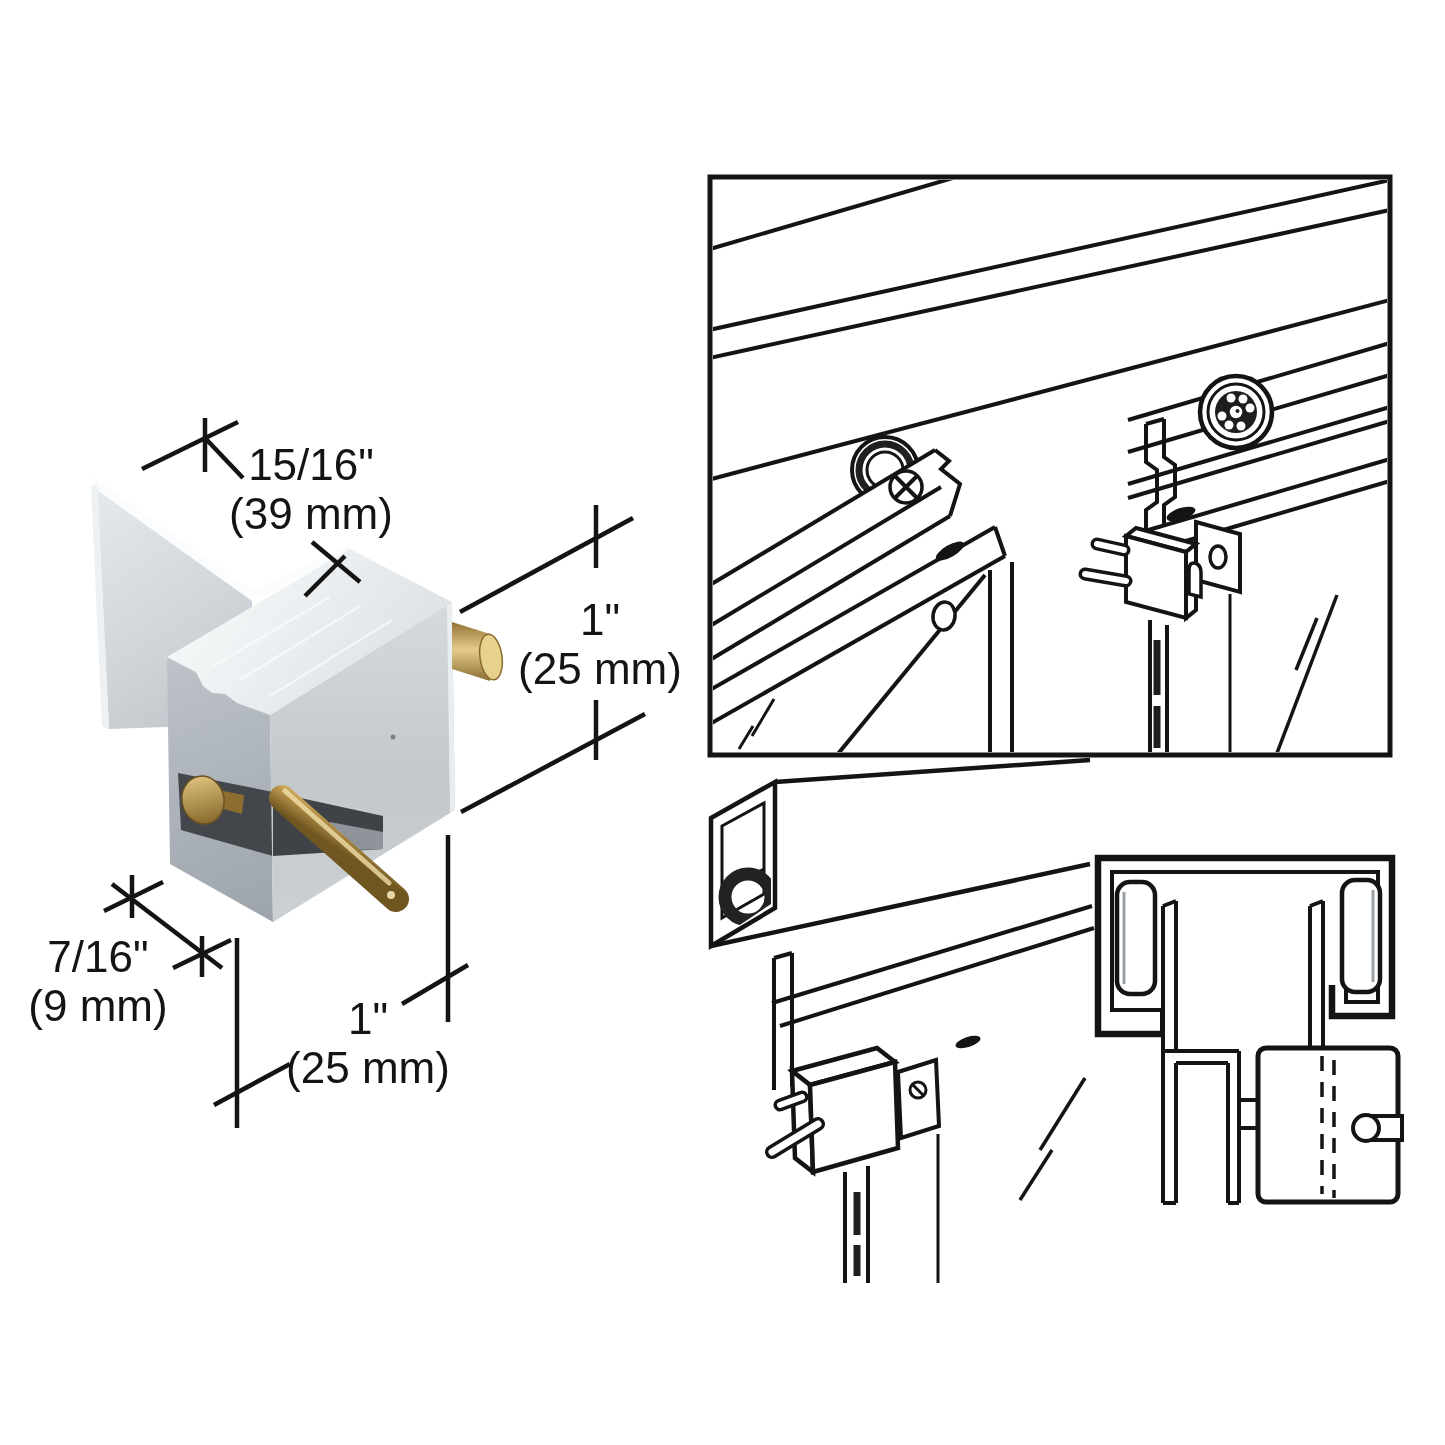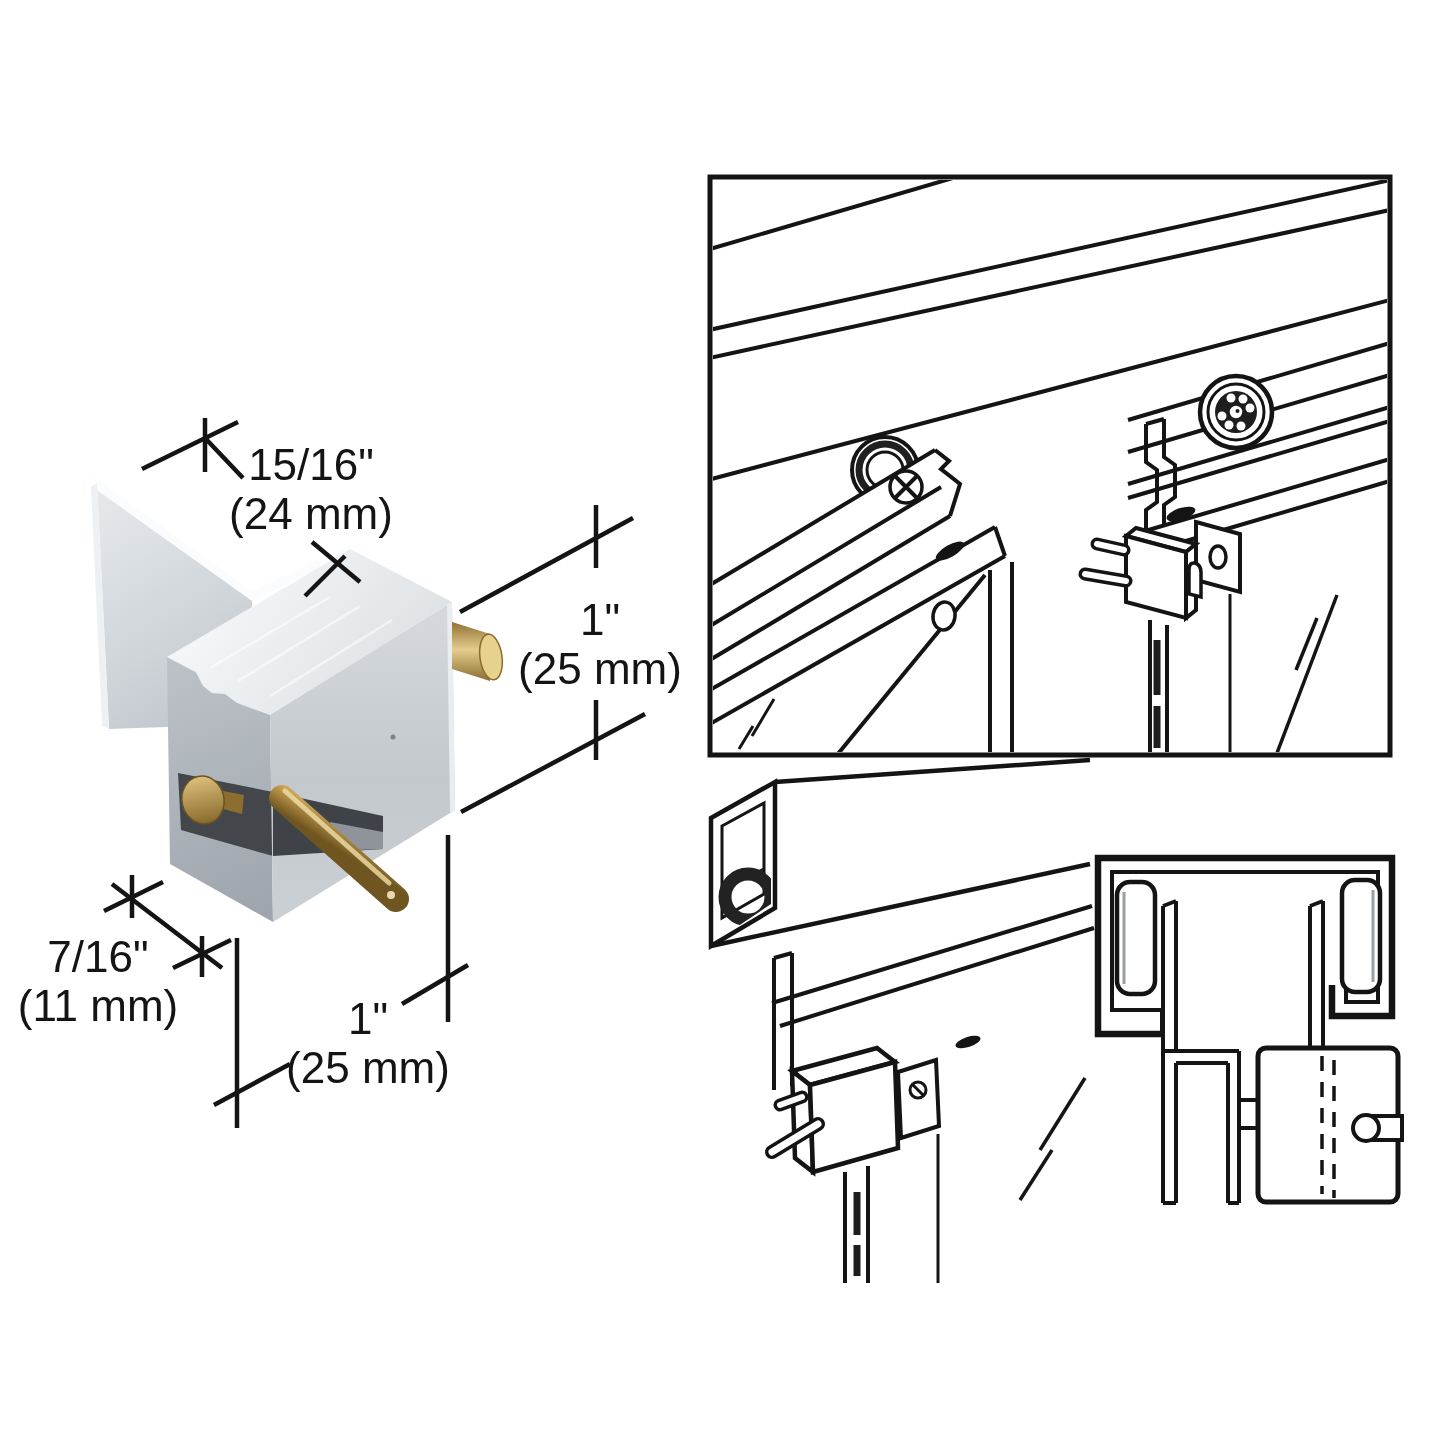--- a/index.html
+++ b/index.html
@@ -326,27 +326,27 @@
       <path d="M1322,1056 L1322,1194" class="ln" stroke-width="3.5" stroke-dasharray="15 11"></path>
       <path d="M1334,1060 L1334,1198" class="ln" stroke-width="3.5" stroke-dasharray="15 11"></path>
       <path d="M1366,1116 L1402,1116 L1402,1140 L1366,1140" class="lnw" stroke-width="4"></path>
       <circle cx="1366" cy="1128" r="13" class="lnw" stroke-width="4"></circle>
     </g>
   </g>
 </svg>
 
   <div class="dim" style="left:311px; top:489px;">
     <span>15/16"</span>
-    <span>(24 mm)</span>
+    <span>(39 mm)</span>
   </div>
   <div class="dim" style="left:600px; top:644px;">
     <span>1"</span>
     <span>(25 mm)</span>
   </div>
   <div class="dim" style="left:98px; top:981px;">
     <span>7/16"</span>
-    <span>(11 mm)</span>
+    <span>(9 mm)</span>
   </div>
   <div class="dim" style="left:368px; top:1043px;">
     <span>1"</span>
     <span>(25 mm)</span>
   </div>
 </div>
 
 </body></html>

